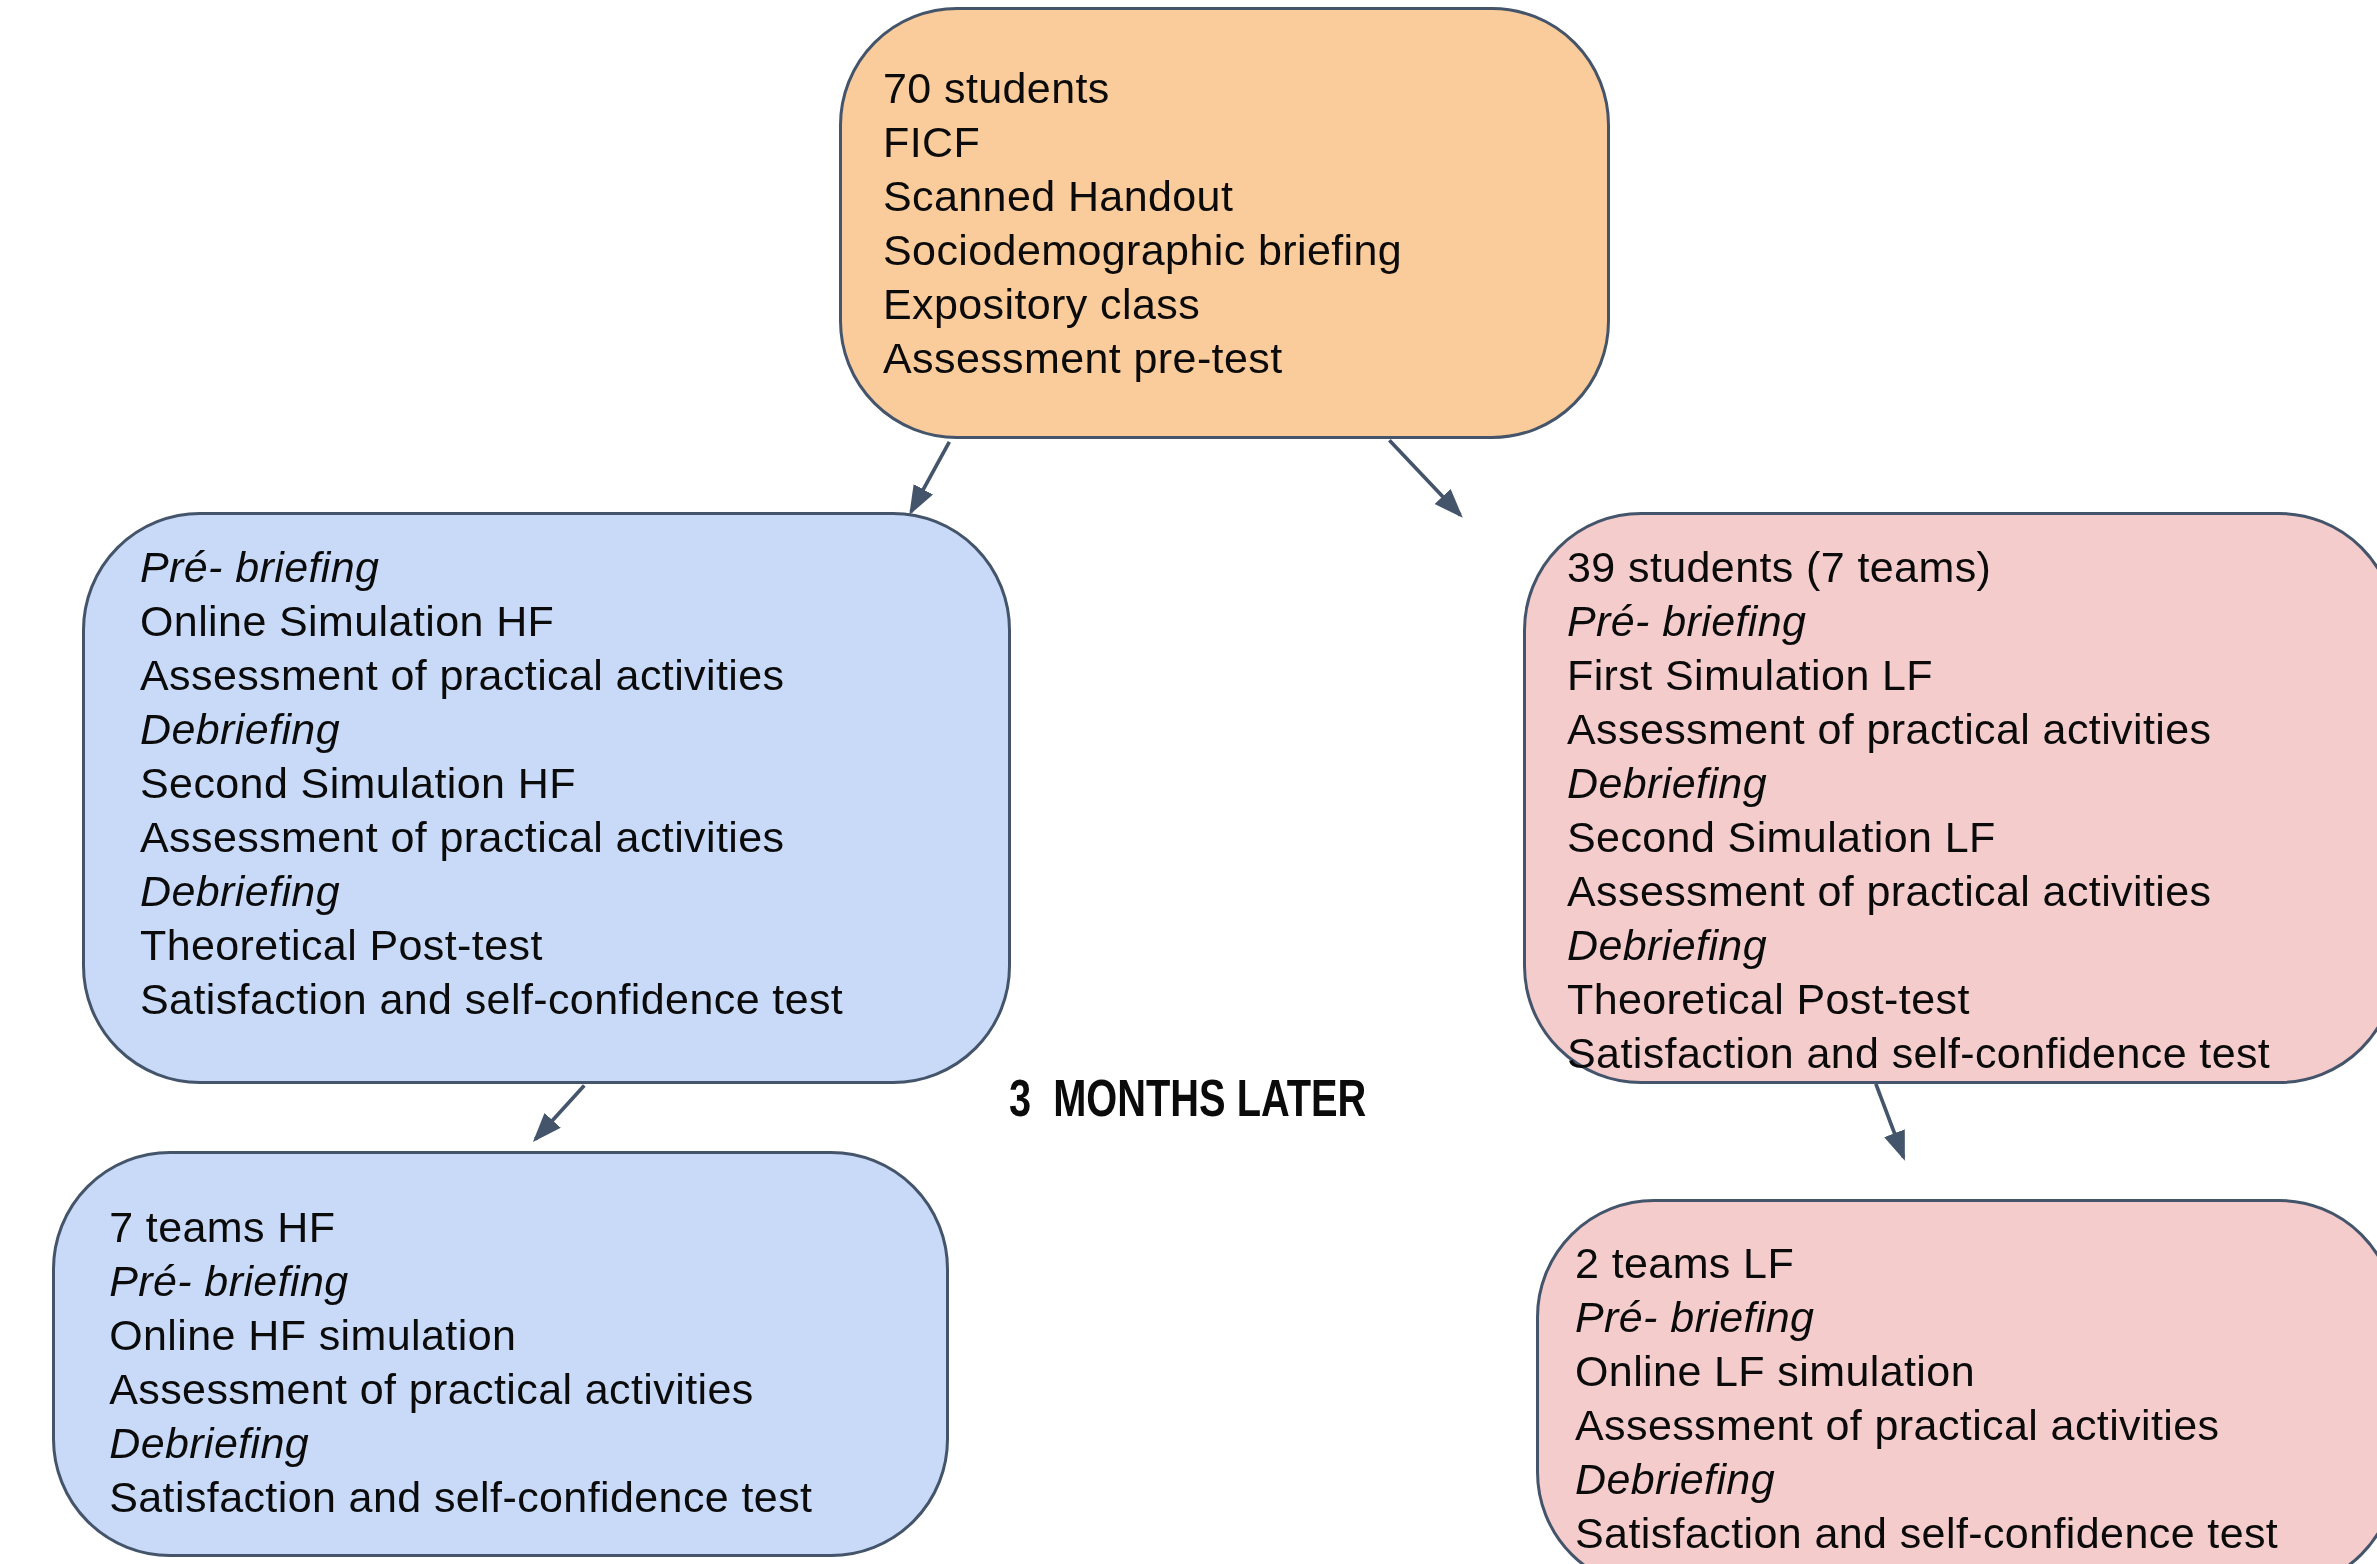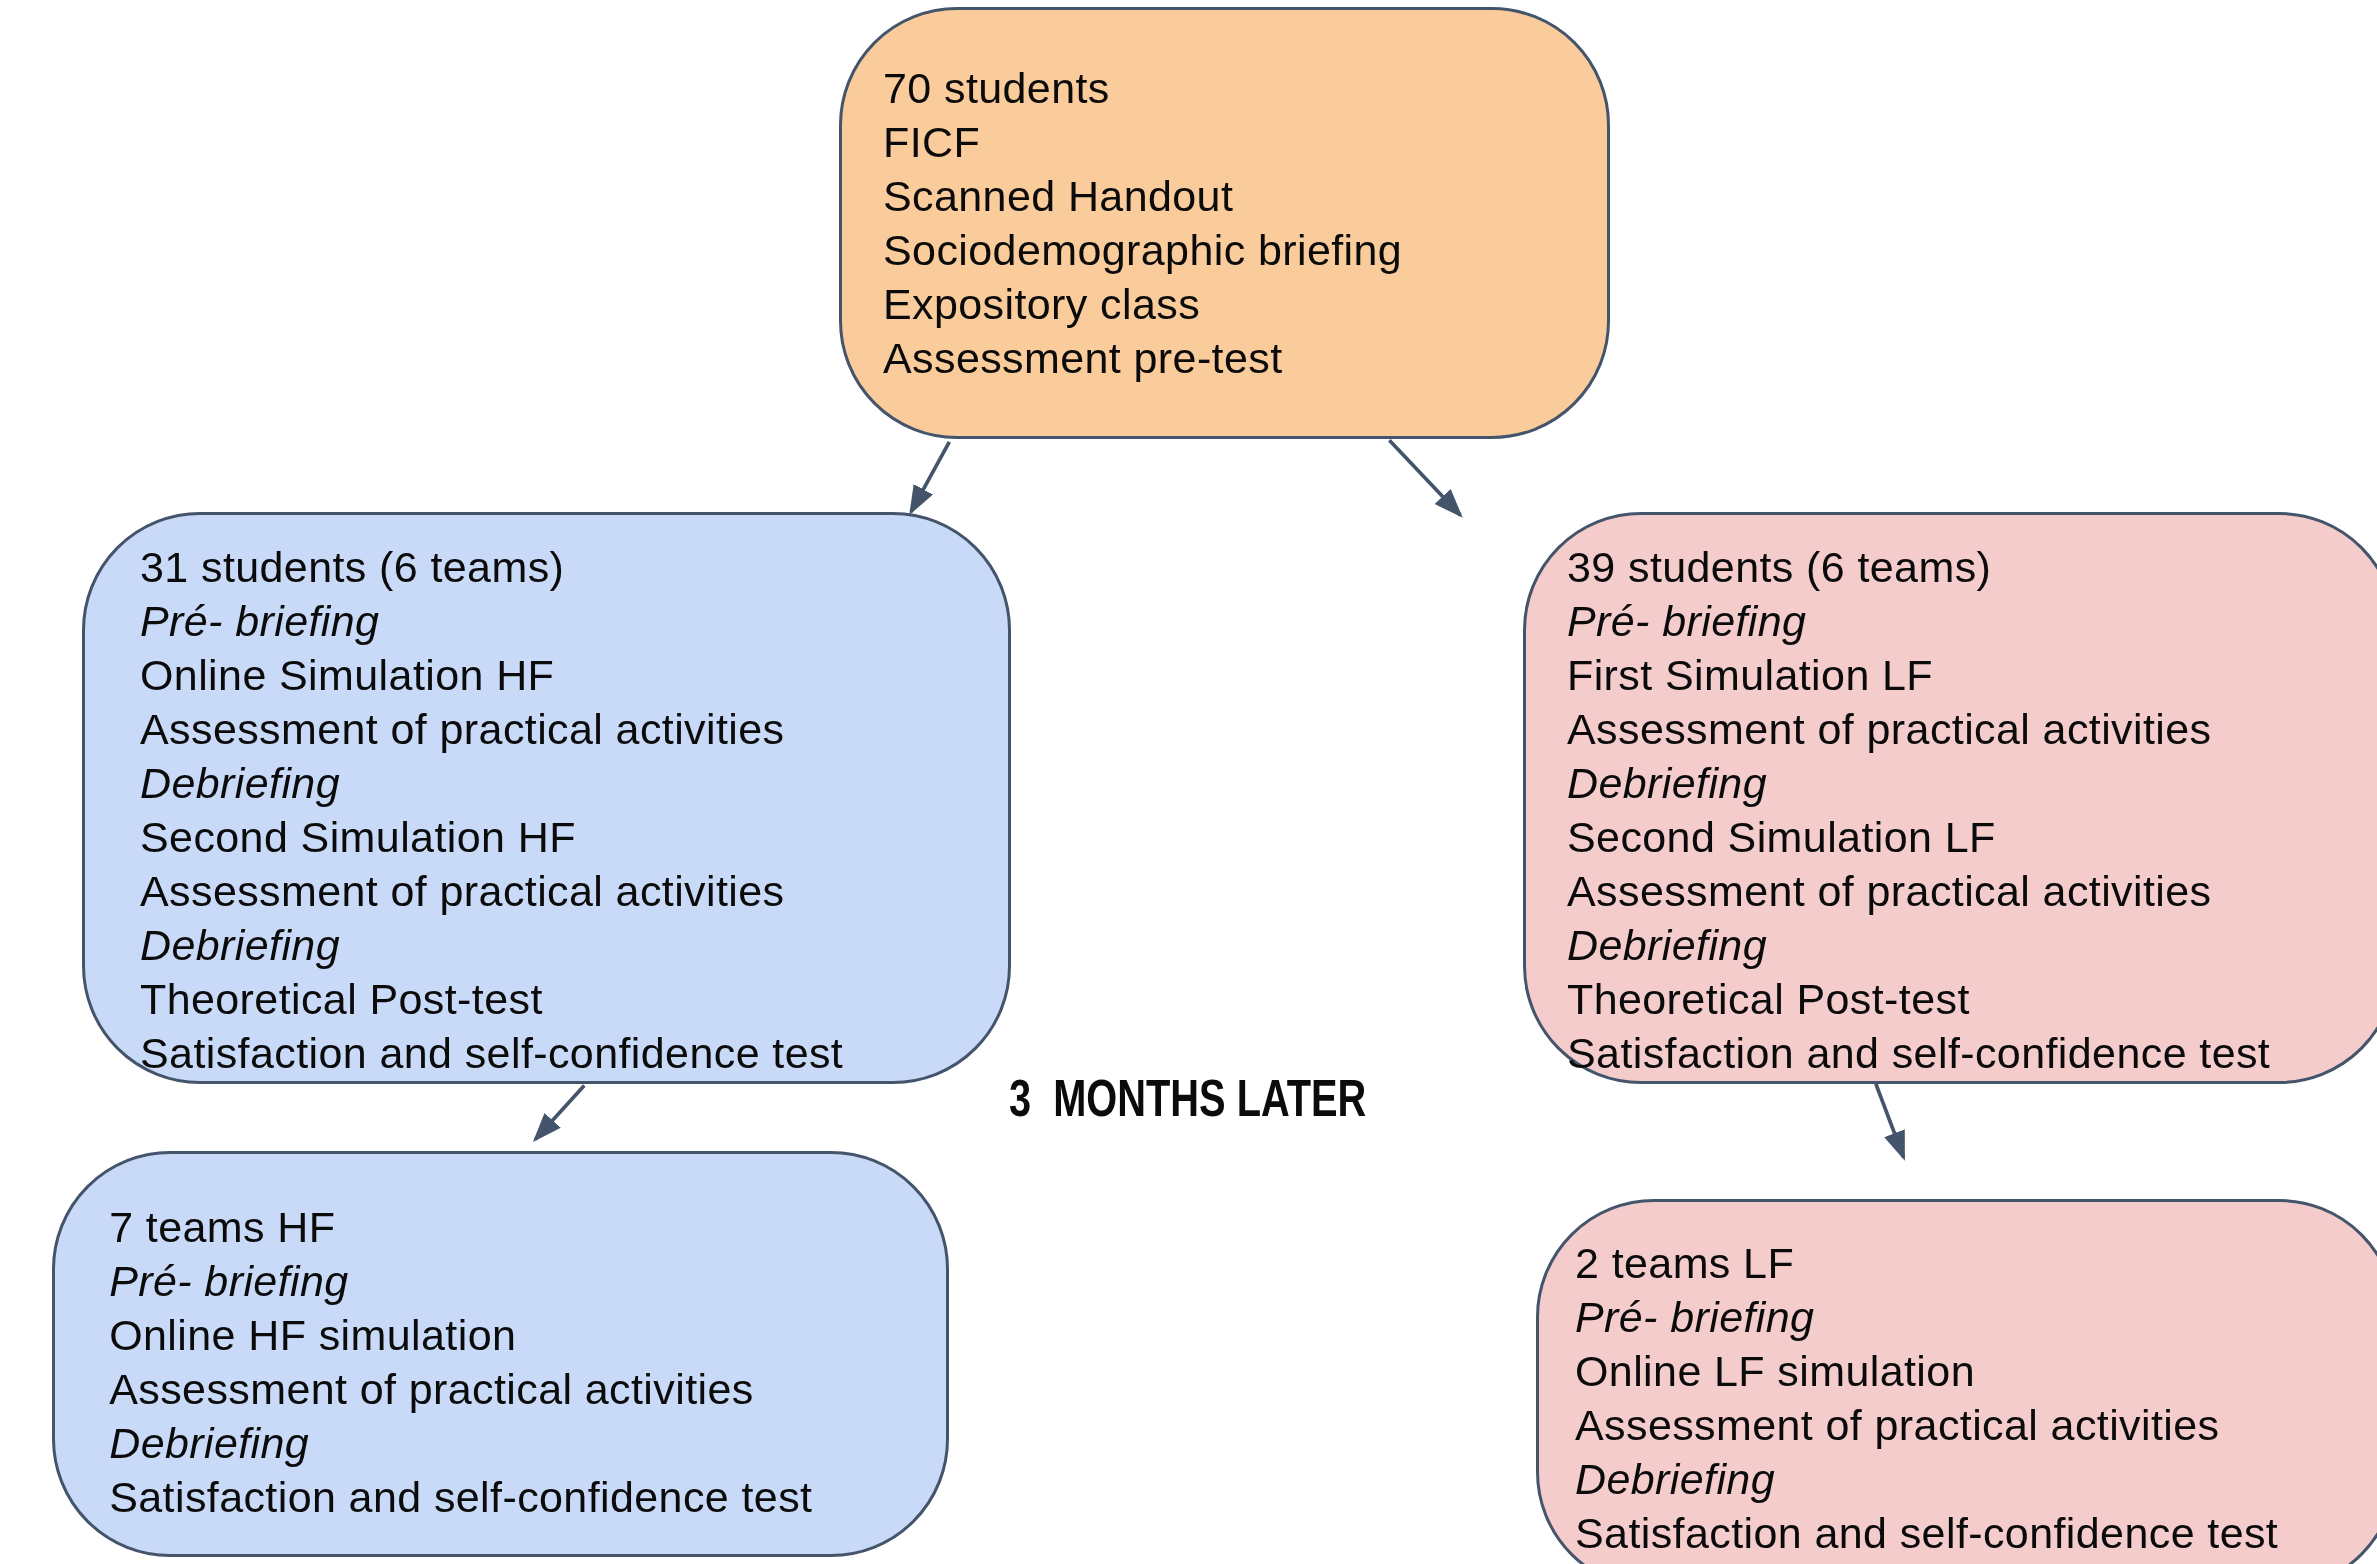--- a/index.html
+++ b/index.html
@@ -81,34 +81,33 @@
   <div class="box box-enrollment">
       <div class="line">70 students</div>
       <div class="line">FICF</div>
       <div class="line">Scanned Handout</div>
       <div class="line">Sociodemographic briefing</div>
       <div class="line">Expository class</div>
       <div class="line">Assessment pre-test</div>
     </div>
 
   <div class="box box-hf-group">
-      <div class="line">31 students (6 teams)</div>
       <div class="line italic">Pré- briefing</div>
       <div class="line">Online Simulation HF</div>
       <div class="line">Assessment of practical activities</div>
       <div class="line italic">Debriefing</div>
       <div class="line">Second Simulation HF</div>
       <div class="line">Assessment of practical activities</div>
       <div class="line italic">Debriefing</div>
       <div class="line">Theoretical Post-test</div>
       <div class="line">Satisfaction and self-confidence test</div>
     </div>
 
   <div class="box box-lf-group">
-      <div class="line">39 students (6 teams)</div>
+      <div class="line">39 students (7 teams)</div>
       <div class="line italic">Pré- briefing</div>
       <div class="line">First Simulation LF</div>
       <div class="line">Assessment of practical activities</div>
       <div class="line italic">Debriefing</div>
       <div class="line">Second Simulation LF</div>
       <div class="line">Assessment of practical activities</div>
       <div class="line italic">Debriefing</div>
       <div class="line">Theoretical Post-test</div>
       <div class="line">Satisfaction and self-confidence test</div>
     </div>

